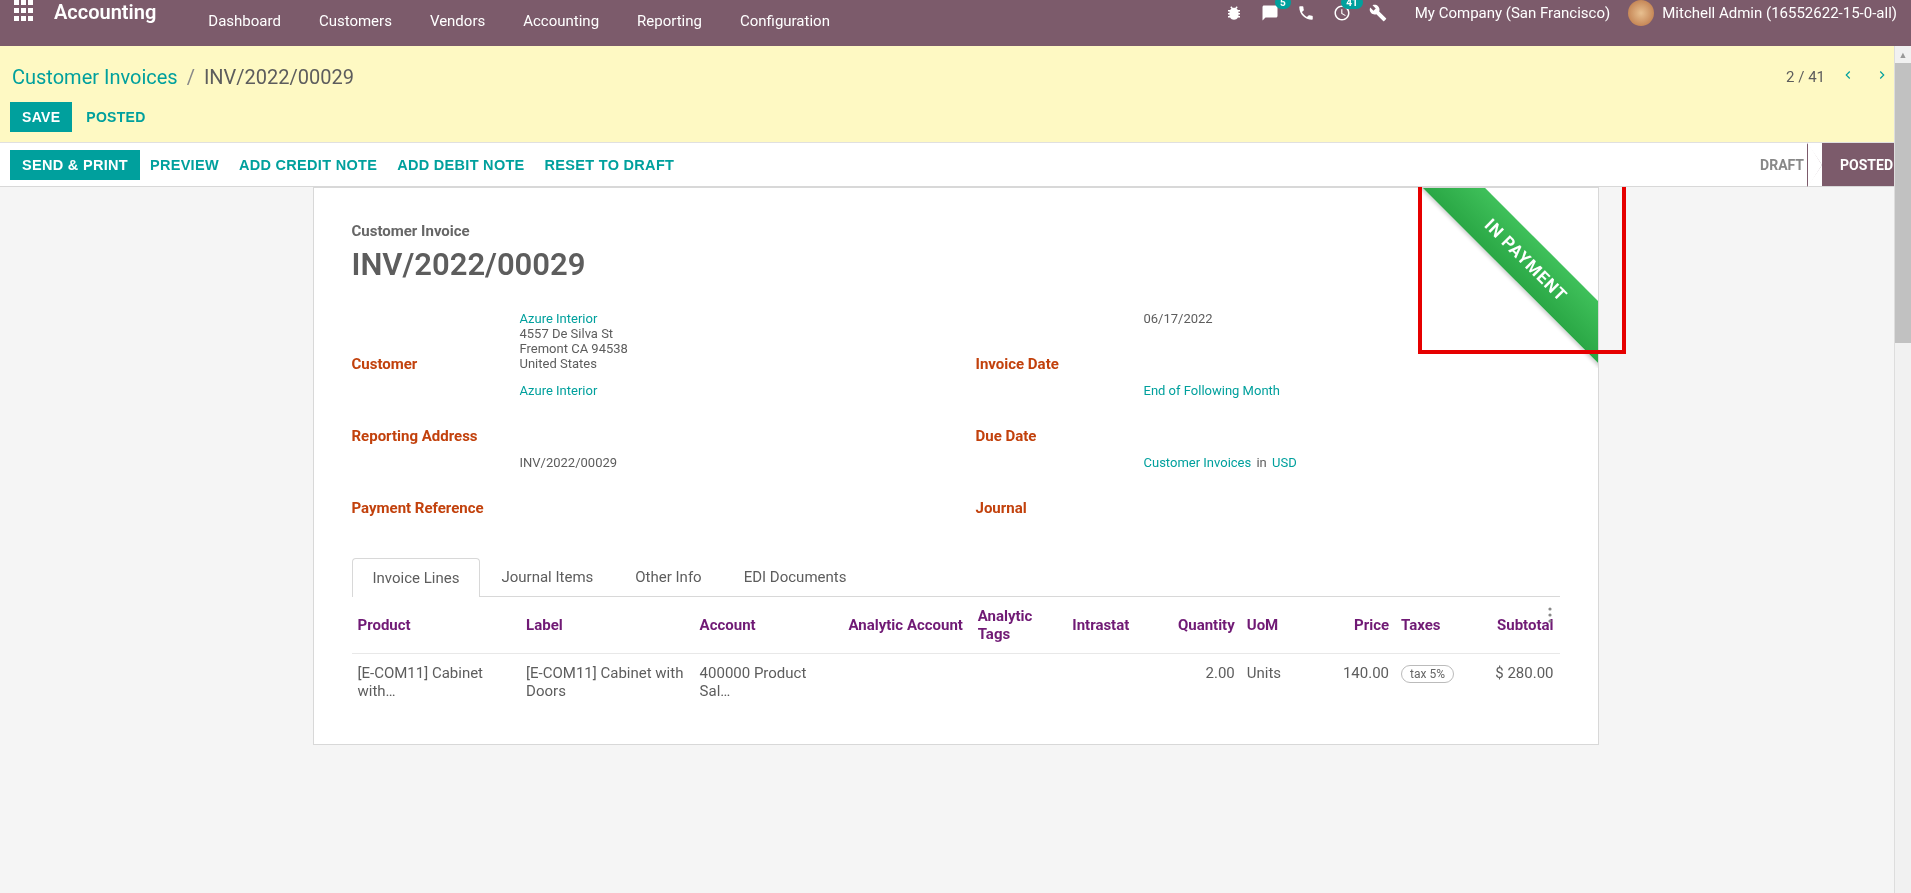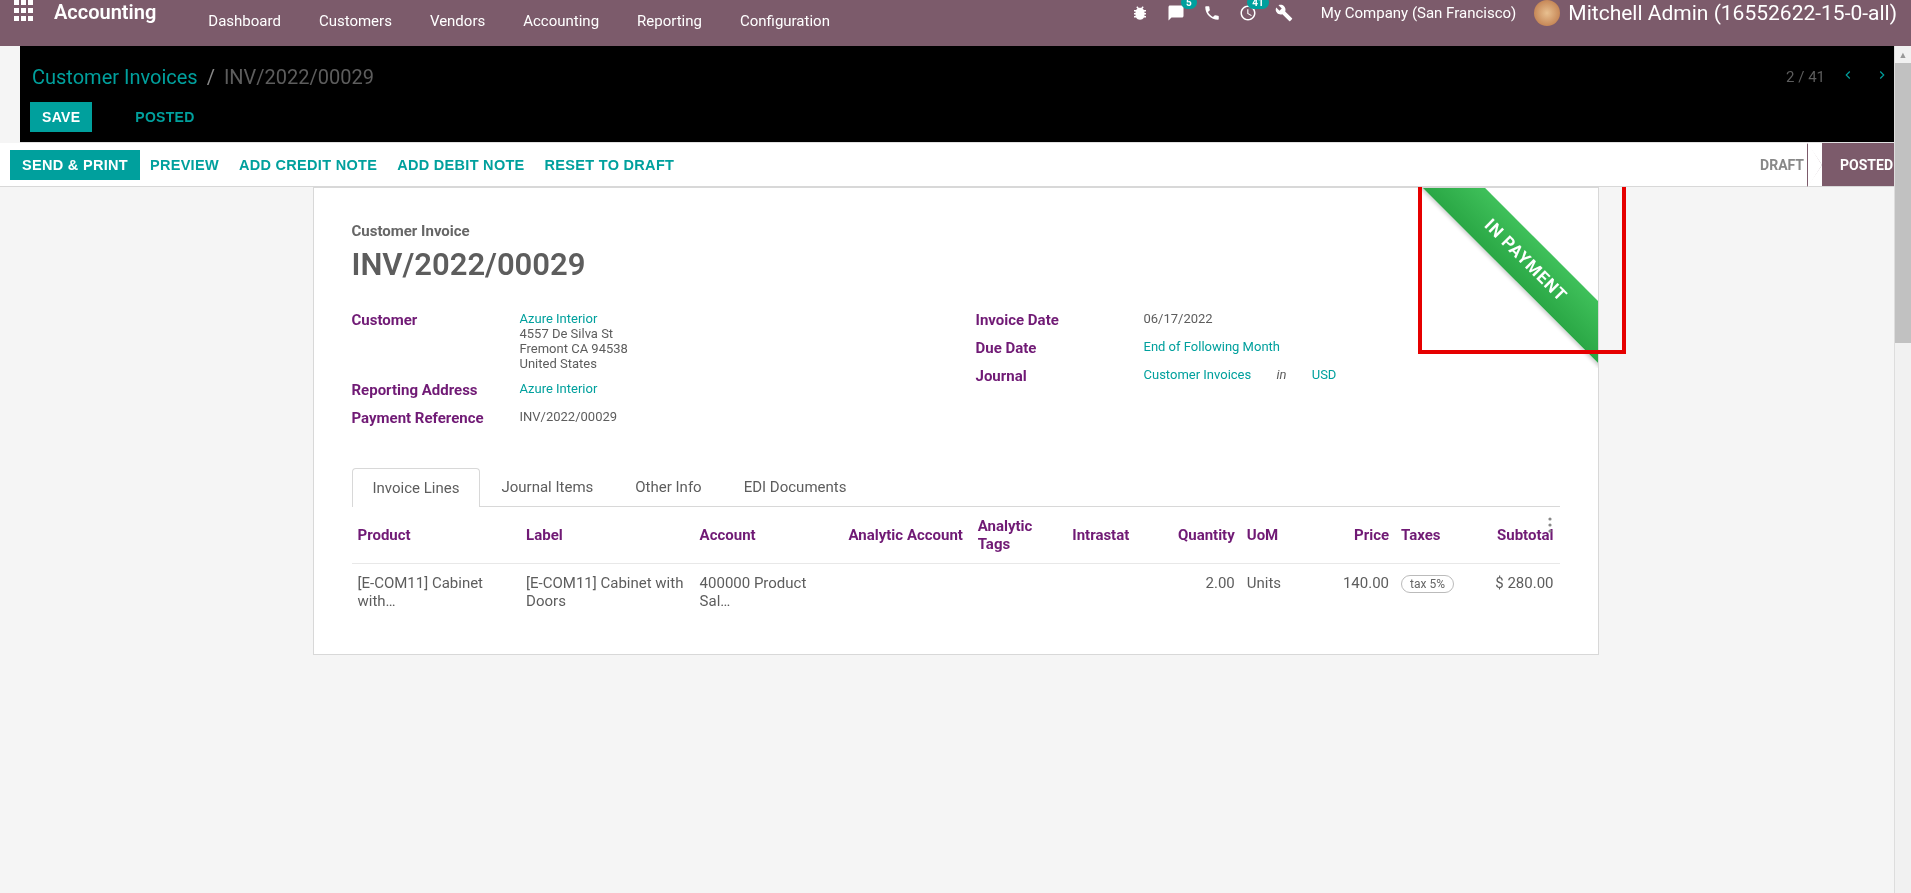--- a/index.html
+++ b/index.html
@@ -10,34 +10,34 @@
 .nav-apps { width: 22px; height: 22px; margin-right: 18px; display: flex; flex-wrap: wrap; gap: 2px; cursor: pointer; }
 .nav-apps span { width: 5px; height: 5px; background: #fff; }
 .nav-brand { font-size: 20px; font-weight: 600; margin-right: 34px; }
 .nav-menu { display: flex; gap: 2px; }
 .nav-menu a { color: #fff; padding: 12px 18px; text-decoration: none; font-size: 15px; }
 .nav-right { margin-left: auto; display: flex; align-items: center; gap: 18px; }
 .nav-icon { position: relative; display: flex; align-items: center; }
 .nav-icon svg { width: 18px; height: 18px; fill: #fff; }
 .badge { position: absolute; top: -8px; right: -12px; background: #00a09d; color: #fff; font-size: 10px; font-weight: bold; padding: 1px 5px; border-radius: 8px; }
 .nav-company { font-size: 15px; margin-left: 10px; }
-.nav-user { display: flex; align-items: center; gap: 8px; font-size: 21px; }
+.nav-user { display: flex; align-items: center; gap: 8px; font-size: 15px; }
 .avatar { width: 26px; height: 26px; border-radius: 50%; background: radial-gradient(circle, #e8c090, #b87040); }
 
 
-.control-area { background: #000000; padding: 10px 16px 0 10px; border-bottom: 1px solid #e0e0e0; margin-left: 20px; }
+.control-area { background: #fef9c3; padding: 10px 16px 0 10px; border-bottom: 1px solid #e0e0e0; }
 .breadcrumb-row { display: flex; align-items: center; justify-content: space-between; padding: 8px 2px 12px; }
 .breadcrumb { font-size: 20px; color: #5d5d5d; }
 .breadcrumb a { color: #00a09d; text-decoration: none; }
 .breadcrumb-sep { color: #888; margin: 0 4px; }
 .pager { display: flex; align-items: center; gap: 12px; color: #5d5d5d; font-size: 15px; }
 .pager-arrow { cursor: pointer; color: #00a09d; padding: 4px; }
 .pager-arrow svg { width: 14px; height: 14px; fill: #00a09d; stroke: #00a09d; stroke-width: 2; }
 
-.button-row { display: flex; gap: 33px; padding-bottom: 10px; }
+.button-row { display: flex; gap: 4px; padding-bottom: 10px; }
 .btn { border: none; background: transparent; color: #00a09d; font-weight: bold; font-size: 14px; padding: 6px 10px; cursor: pointer; letter-spacing: 0.3px; }
 .btn.primary { background: #00a09d; color: #fff; padding: 7px 12px; }
 
 
 .action-bar { background: #fff; border-bottom: 1px solid #d8d8d8; display: flex; align-items: center; padding: 0 0 0 10px; height: 44px; position: relative; }
 .action-bar .btn { font-size: 14.5px; }
 .status-bar { margin-left: auto; display: flex; align-items: center; height: 100%; }
 .status-step { height: 100%; display: flex; align-items: center; padding: 0 18px; font-weight: bold; font-size: 14px; color: #888; position: relative; }
 .status-step.active { background: #7c5b6b; color: #fff; }
 .status-step.active::before { content: ""; position: absolute; left: -14px; top: 0; border-top: 22px solid transparent; border-bottom: 22px solid transparent; border-left: 14px solid #fff; z-index: 2; }
@@ -51,26 +51,26 @@
 .ribbon { position: absolute; background: #28a745; background: linear-gradient(to bottom, #3fc05a, #2aa745); color: #fff; font-weight: bold; font-size: 17px; text-align: center; letter-spacing: 1px; width: 280px; padding: 12px 0; transform: rotate(45deg); top: 50px; right: -68px; box-shadow: 0 2px 4px rgba(0,0,0,0.2); }
 
 .highlight-box { position: absolute; top: -14px; right: -28px; width: 208px; height: 180px; border: 4px solid #e60000; z-index: 10; pointer-events: none; }
 
 .doc-type { font-size: 15px; color: #666; font-weight: 700; margin-bottom: 6px; }
 .doc-title { font-size: 31px; color: #5d5d5d; font-weight: 600; margin-bottom: 28px; }
 
 .field-grid { display: flex; gap: 40px; margin-bottom: 30px; }
 .field-col { flex: 1; }
 .field-row { display: flex; margin-bottom: 10px; }
-.field-label { width: 168px; font-weight: 700; color: #701a75; font-size: 15px; }
+.field-label { width: 168px; font-weight: 700; color: #c2410c; font-size: 15px; margin-top: 44px; }
 .field-value { font-size: 13px; color: #5d5d5d; }
 .field-value a { color: #00a09d; text-decoration: none; }
 .field-value .addr { display: block; }
 .inline-link { color: #00a09d; }
-.journal-in { color: #5d5d5d; margin: 0 22px; font-style: italic; }
+.journal-in { color: #5d5d5d; margin: 0 2px; }
 
 
 .tabs { display: flex; border-bottom: 1px solid #d8d8d8; margin-bottom: 0; }
 .tab { padding: 10px 20px; border: 1px solid transparent; border-bottom: none; cursor: pointer; color: #5d5d5d; font-size: 15px; }
 .tab.active { border-color: #d8d8d8; border-radius: 4px 4px 0 0; background: #fff; position: relative; top: 1px; }
 
 
 .inv-table { width: 100%; border-collapse: collapse; }
 .inv-table th { text-align: left; padding: 10px 6px; font-weight: 700; font-size: 15px; color: #701a75; border-bottom: 1px solid #e8e8e8; }
 .inv-table th.num, .inv-table td.num { text-align: right; margin-left: 16px; }

